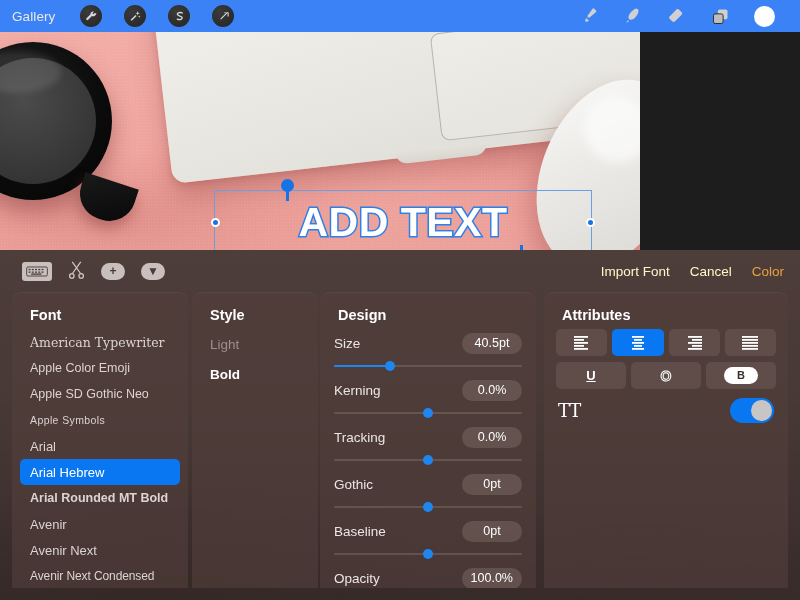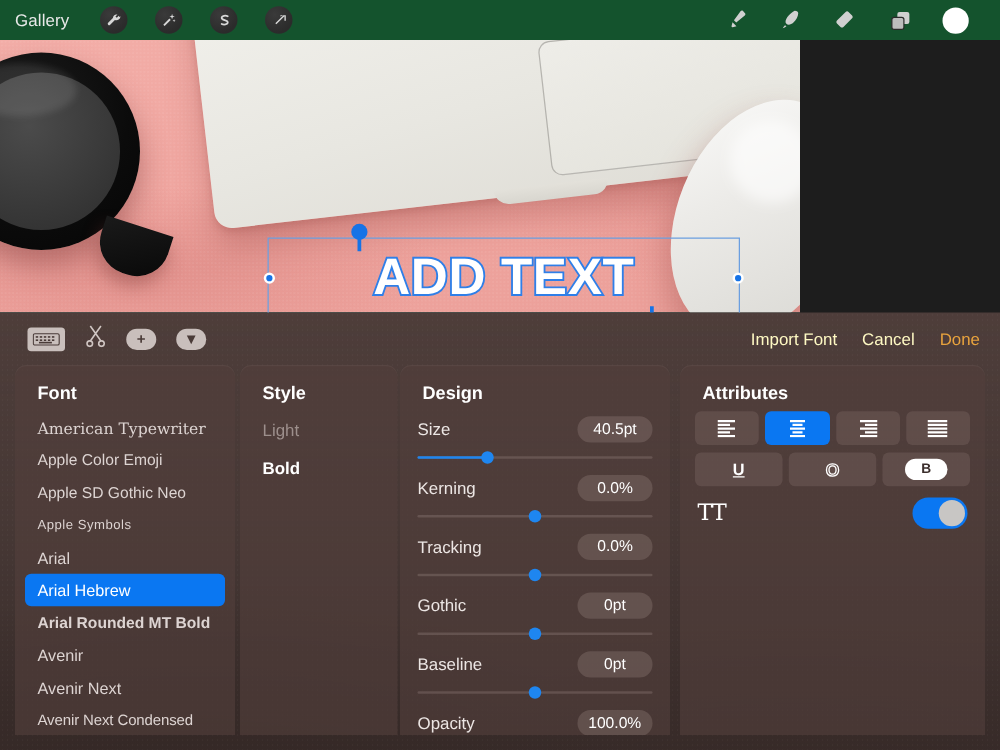--- a/index.html
+++ b/index.html
@@ -7,21 +7,21 @@
   body {
     font-family:"Liberation Sans", sans-serif;
     background:#1d1d1d;
     -webkit-font-smoothing:antialiased;
   }
   #app { position:relative; width:800px; height:600px; overflow:hidden; }
 
   
   .topbar{
     position:absolute; left:0; top:0; width:800px; height:32px;
-    background:#14532d; display:flex; align-items:center; z-index:40;
+    background:#3b82f6; display:flex; align-items:center; z-index:40;
   }
   .gallery-btn{
     color:#e9e9e9; font-size:13.5px; margin-left:12px; letter-spacing:.1px;
   }
   .tb-left{ display:flex; align-items:center; gap:0; margin-left:14px; }
   .tb-right{ display:flex; align-items:center; margin-left:auto; margin-right:14px; gap:0; }
   .tool{
     width:44px; height:32px; display:flex; align-items:center; justify-content:center;
   }
   .tool svg{ display:block; }
@@ -398,21 +398,21 @@
             <circle cx="4.5" cy="18.5" r="2.6" fill="none" stroke="#cfc5c2" stroke-width="1.5"></circle>
             <circle cx="15.5" cy="18.5" r="2.6" fill="none" stroke="#cfc5c2" stroke-width="1.5"></circle>
           </svg>
         </div>
         <div class="pillbtn">+</div>
         <div class="pillbtn">▼</div>
       </div>
       <div class="sb-right">
         <div class="sb-btn">Import Font</div>
         <div class="sb-btn">Cancel</div>
-        <div class="sb-btn done">Done</div>
+        <div class="sb-btn done">Color</div>
       </div>
     </div>
 
     <div class="cards">
 
       <div class="card" id="card-font">
         <div class="card-title">Font</div>
         <div class="fontlist" id="font-list">
             <div class="fitem f-amtype">American Typewriter</div>
             <div class="fitem f-emoji">Apple Color Emoji</div>

